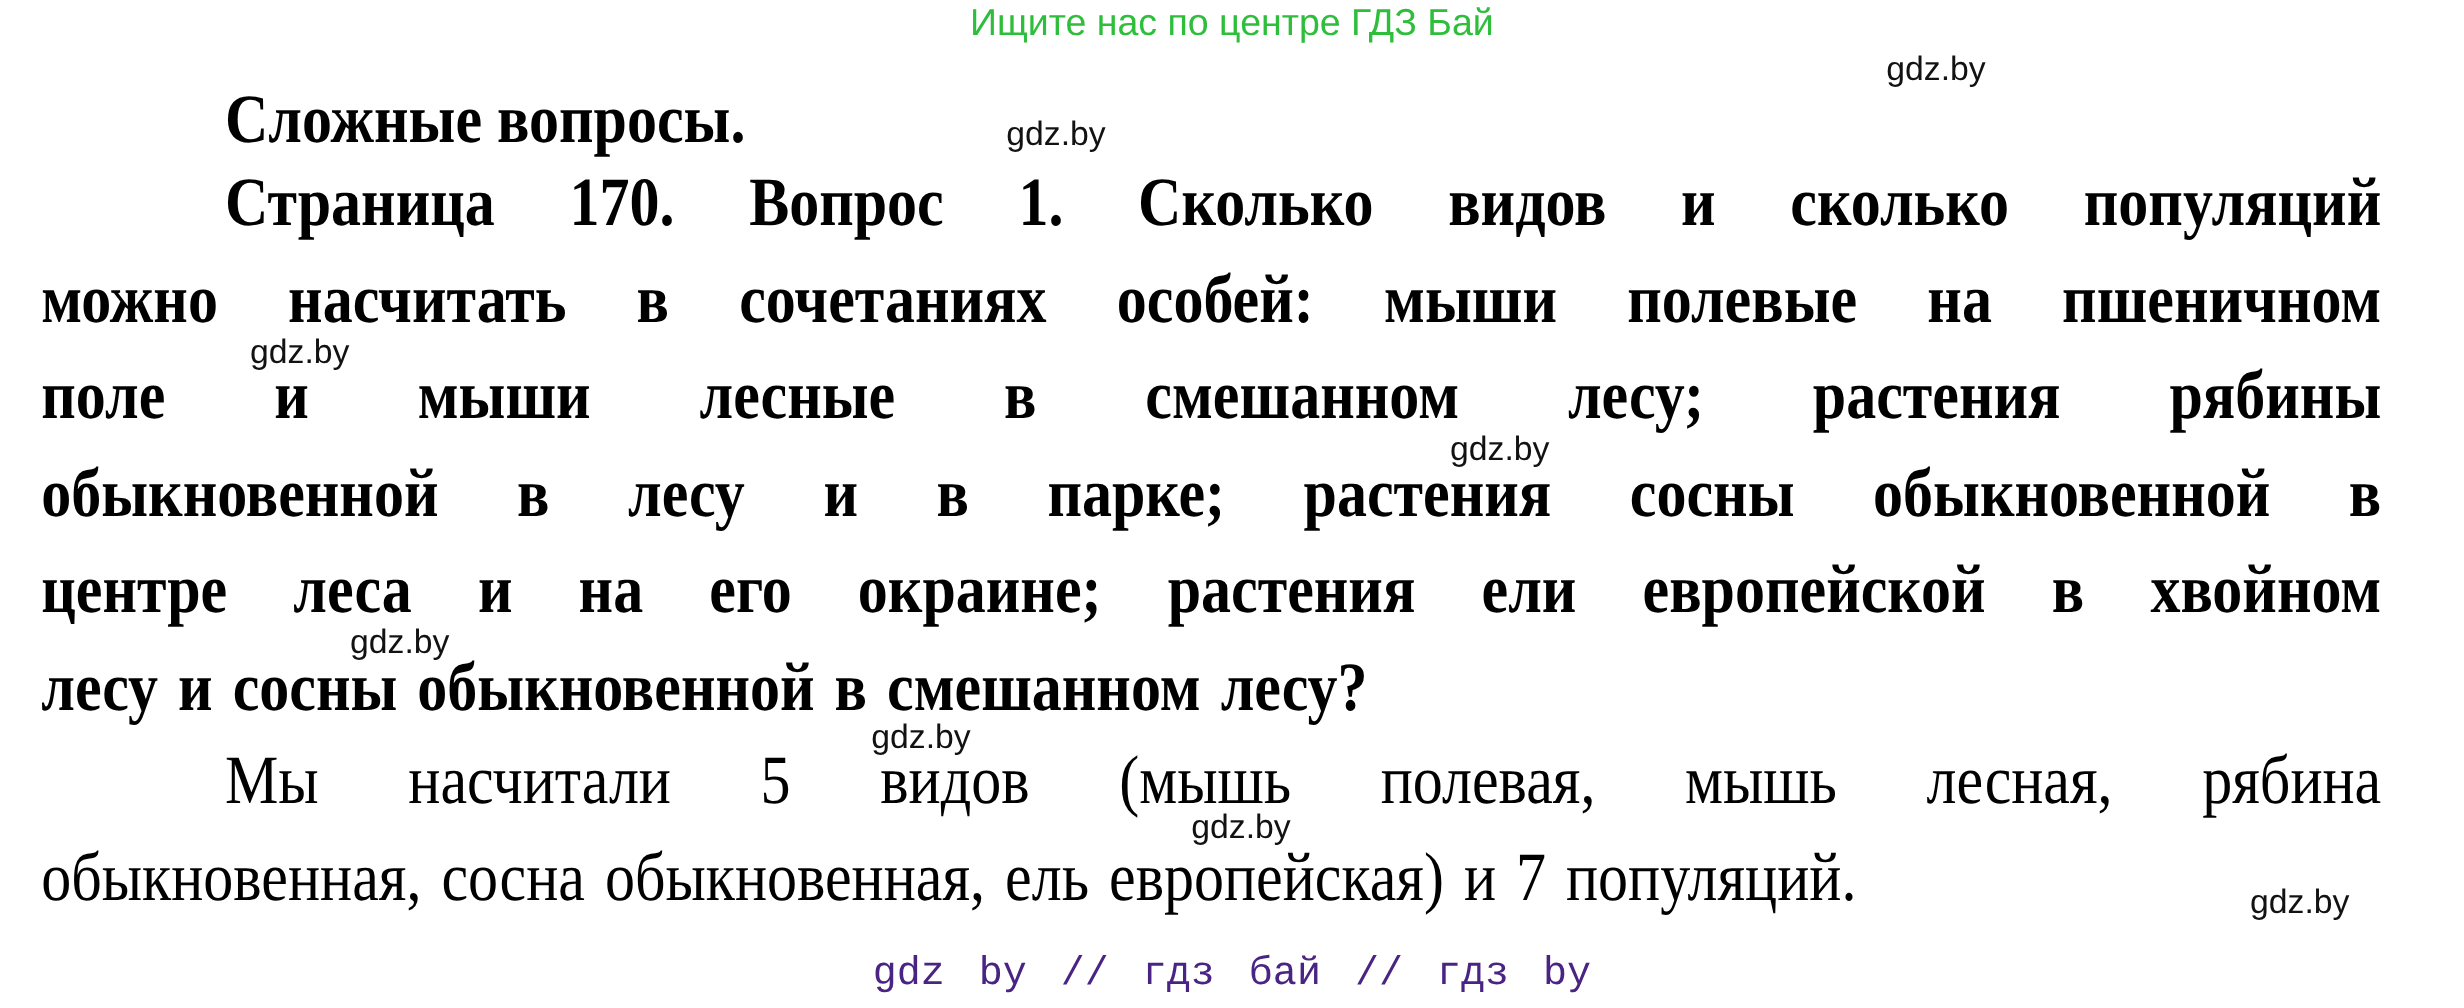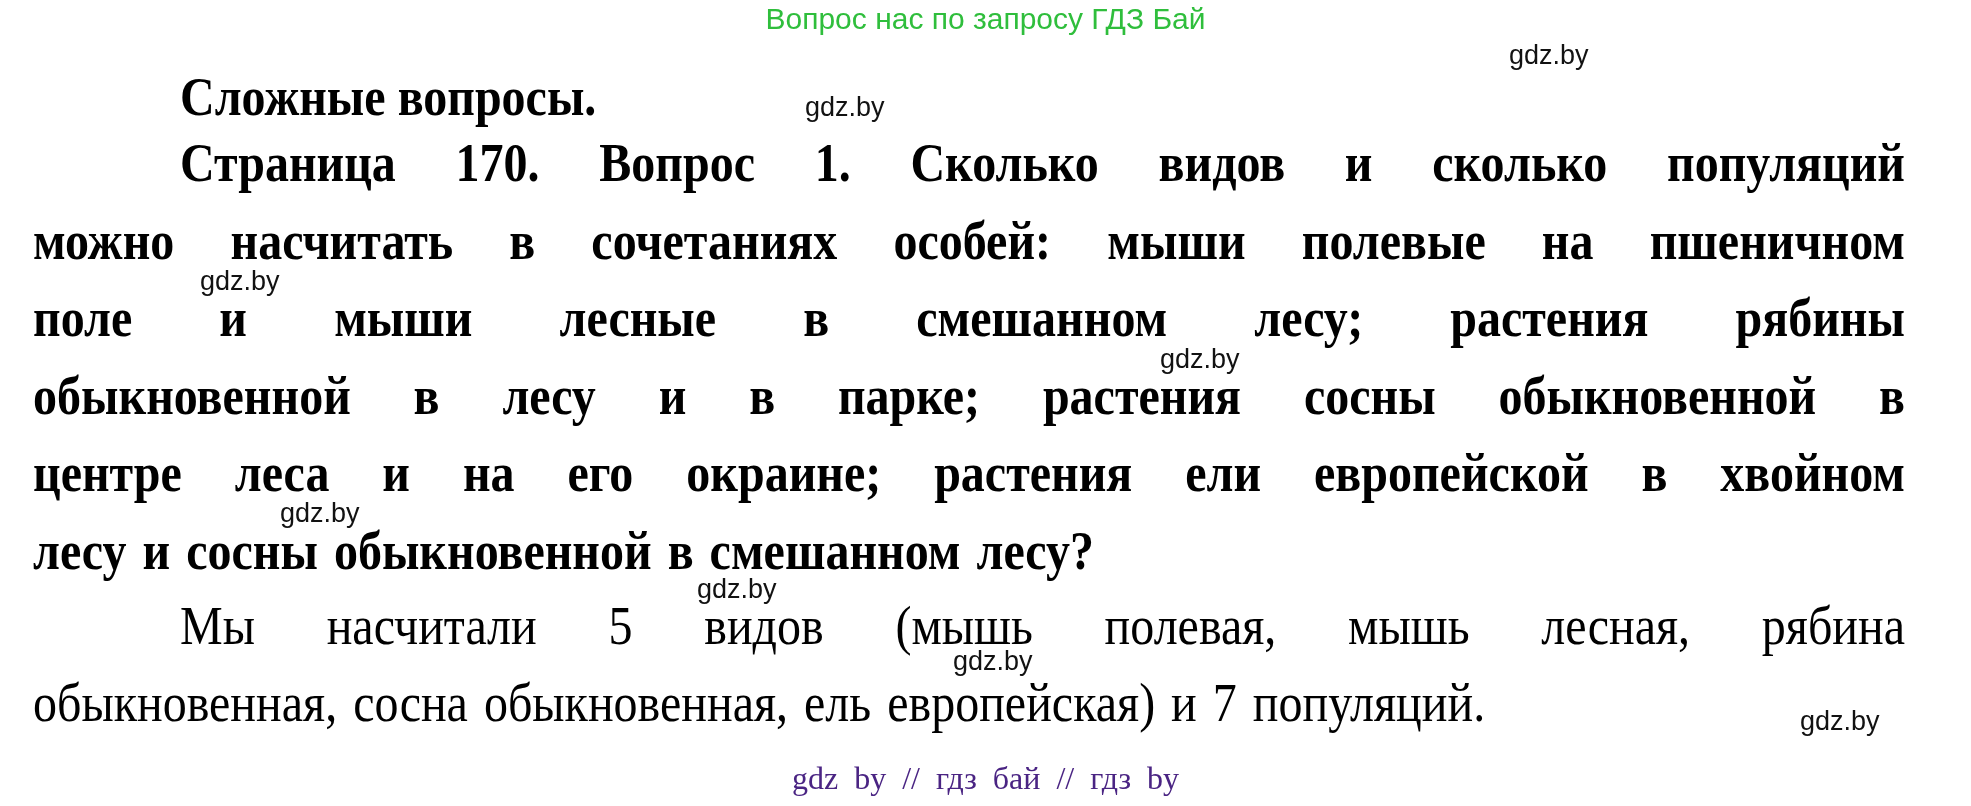--- a/index.html
+++ b/index.html
@@ -53,32 +53,32 @@
     word-spacing: 4px;
   }
   .bold { font-weight: bold; }
   .justify { text-align: justify; text-align-last: justify; }
   .indent { text-indent: 147px; }
 
   .footer {
     position: absolute;
     left: 0; top: 760px; width: 100%;
     text-align: center;
-    font-family: Liberation Serif, serif;
+    font-family: Liberation Mono, monospace;
     font-size: 32px;
     color: #4a2483;
     word-spacing: 8px;
   }
 </style>
 </head>
 <body>
 
 <div class="page">
 
-  <div class="promo">Вопрос нас по запросу ГДЗ Бай</div>
+  <div class="promo">Ищите нас по центре ГДЗ Бай</div>
 
   <span class="wm" style="left:1509px; top:40px;">gdz.by</span>
   <span class="wm" style="left:805px;  top:92px;">gdz.by</span>
   <span class="wm" style="left:200px;  top:266px;">gdz.by</span>
   <span class="wm" style="left:1160px; top:344px;">gdz.by</span>
   <span class="wm" style="left:280px;  top:498px;">gdz.by</span>
   <span class="wm" style="left:697px;  top:574px;">gdz.by</span>
   <span class="wm" style="left:953px;  top:646px;">gdz.by</span>
   <span class="wm" style="left:1800px; top:706px;">gdz.by</span>
 

